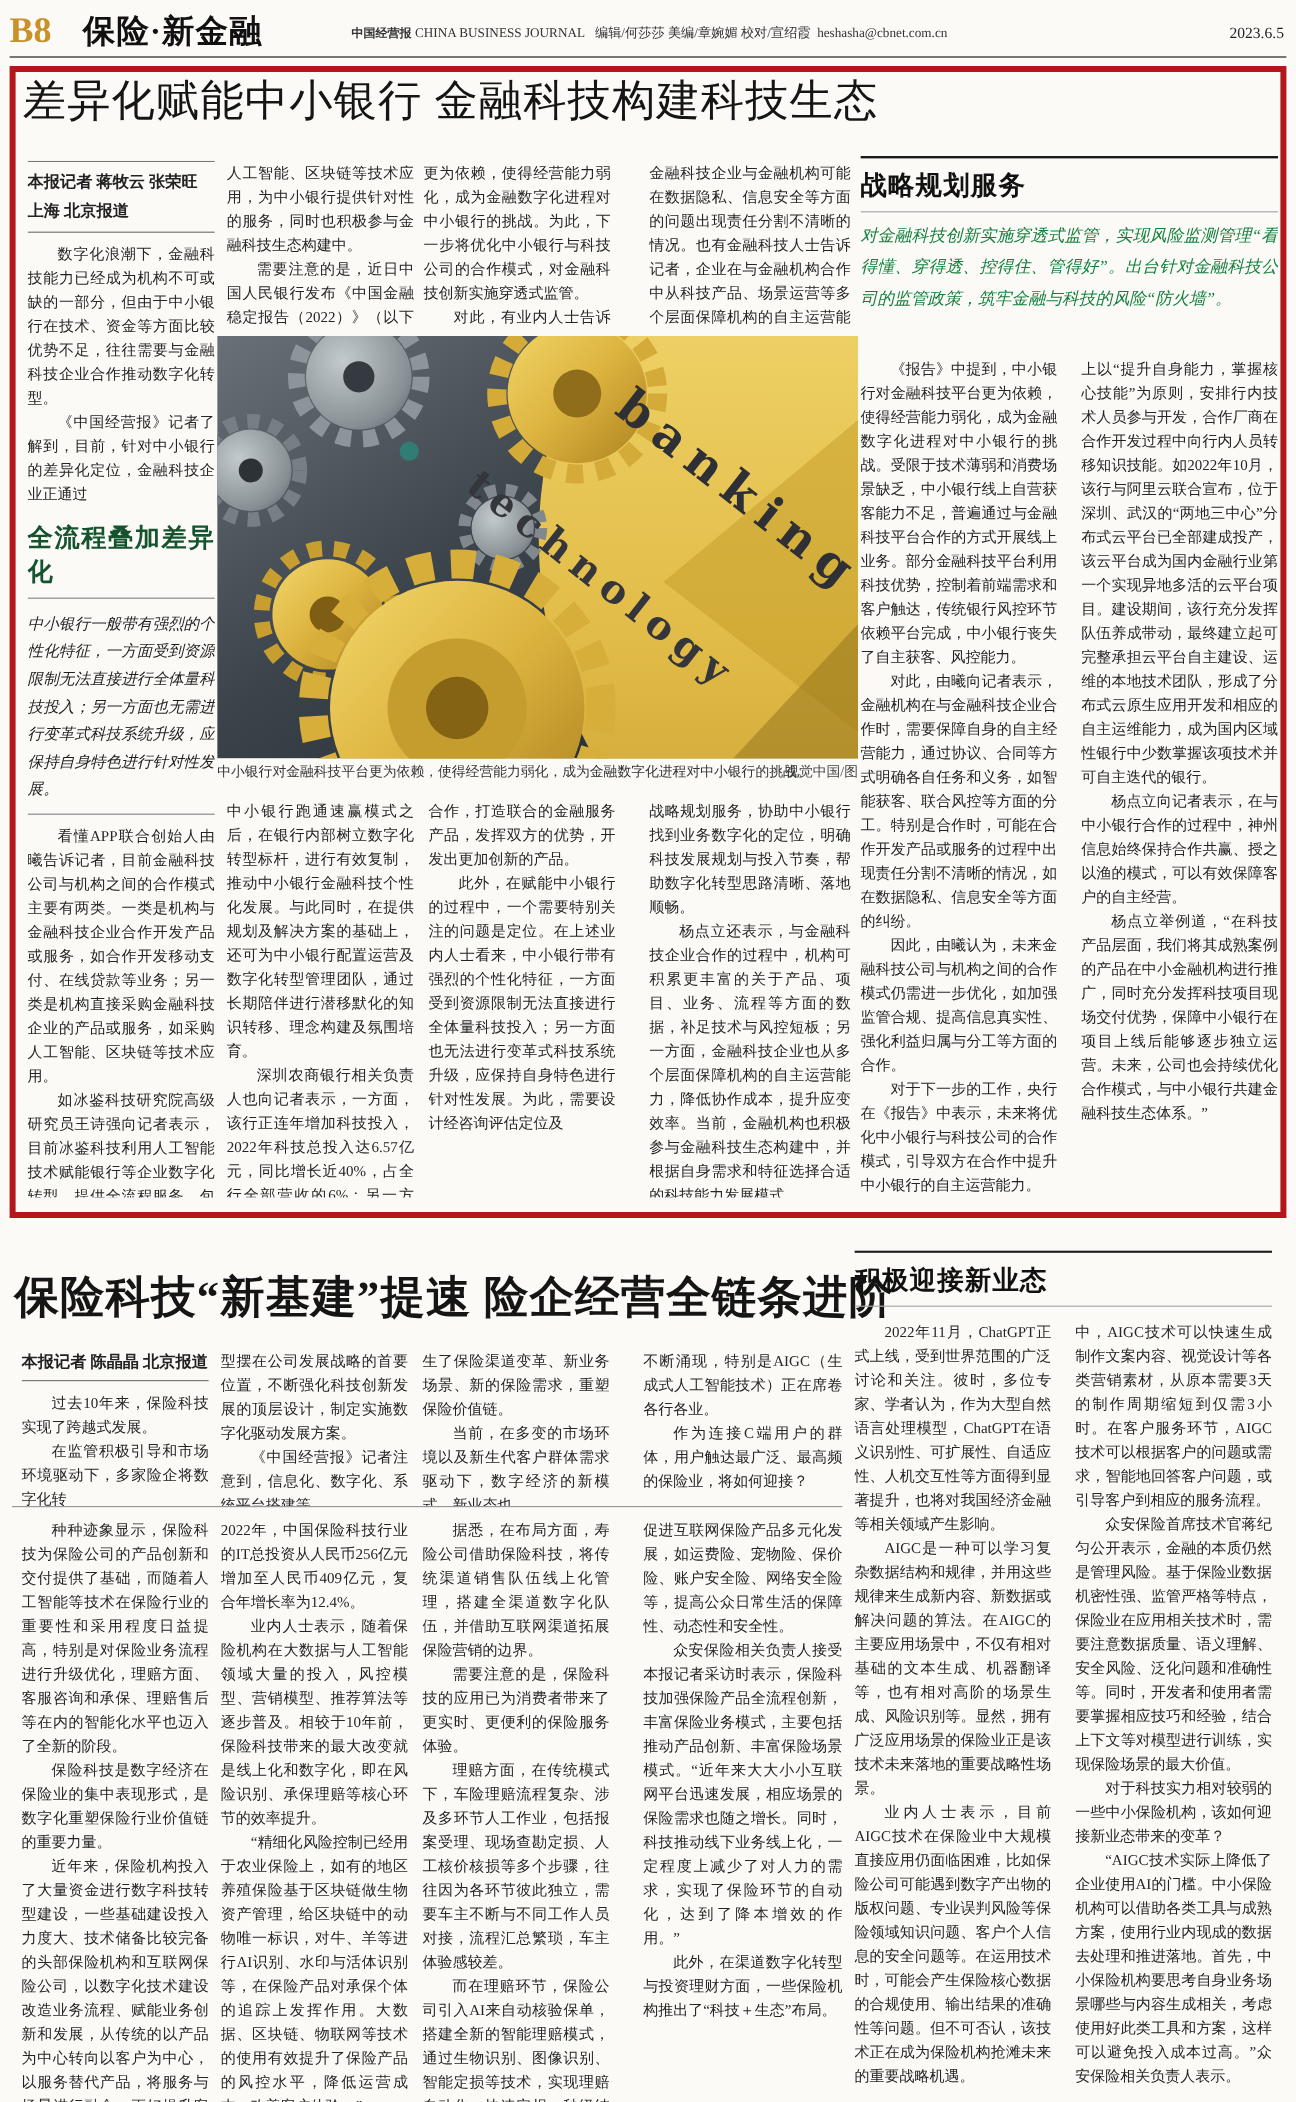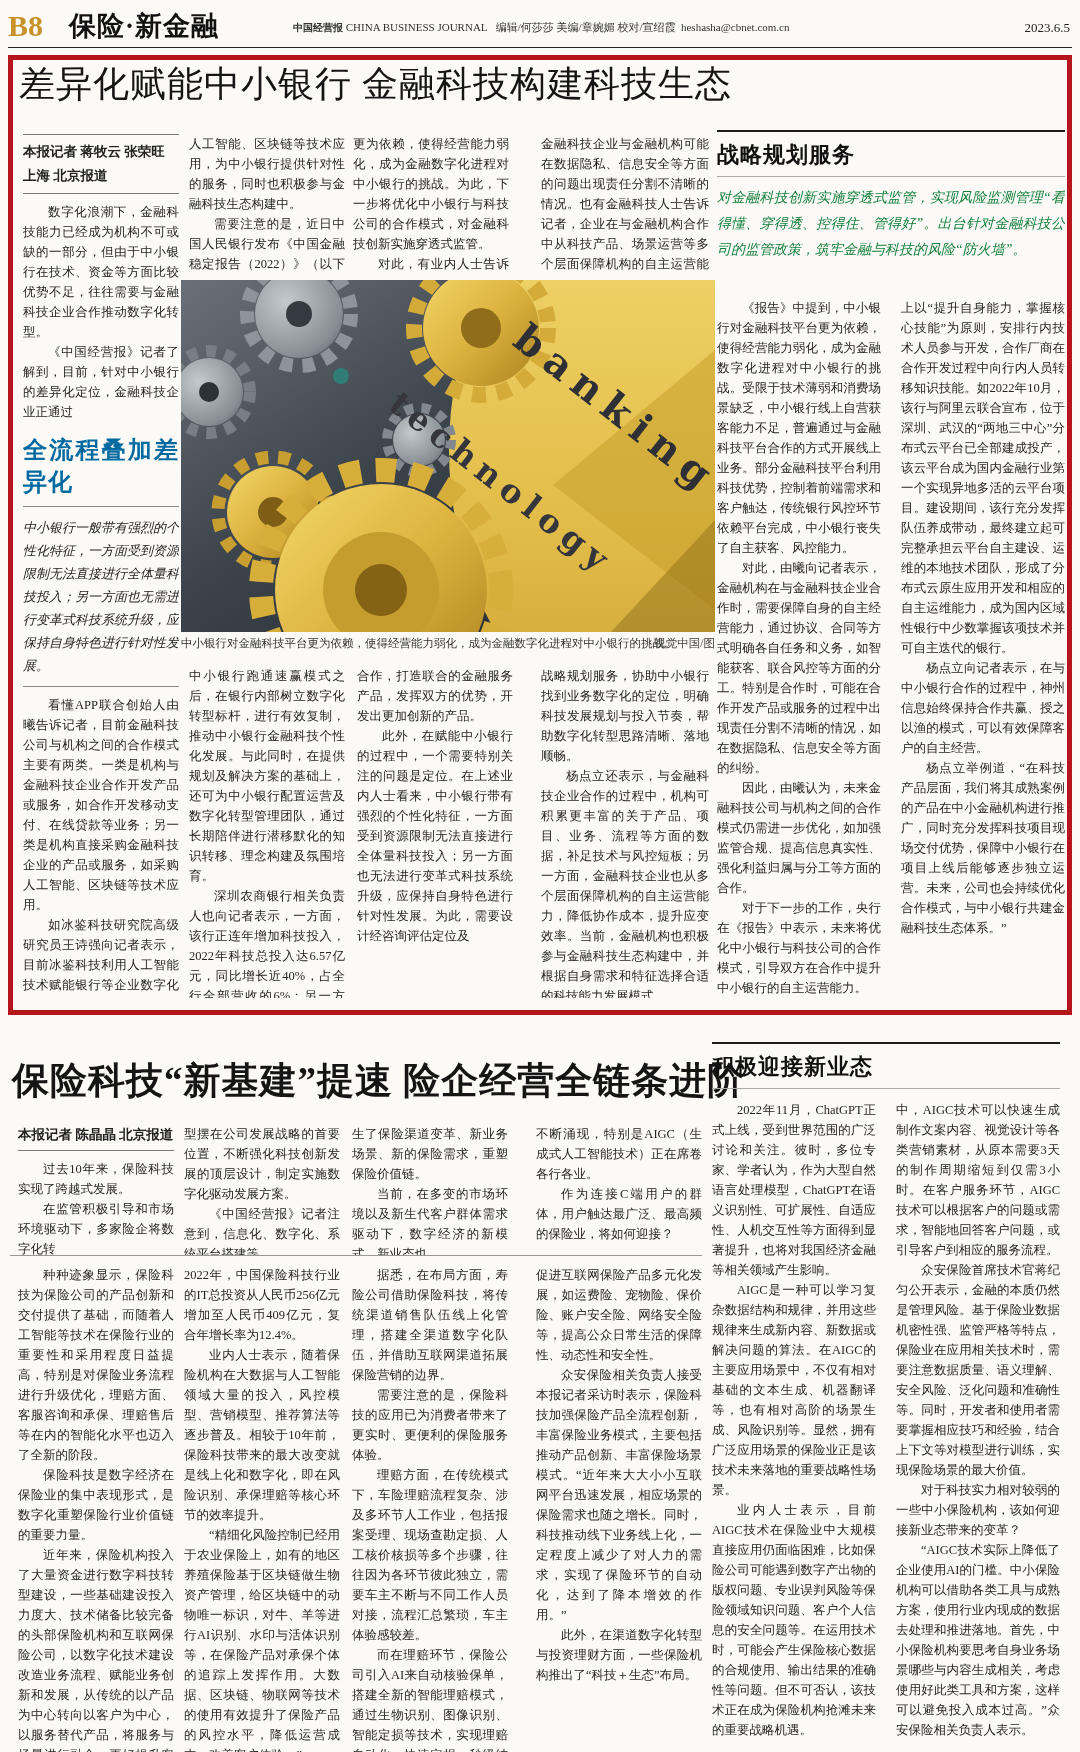--- a/index.html
+++ b/index.html
@@ -15,21 +15,21 @@
   #hdr .date{position:absolute;right:2px;top:12px;font-size:13px;color:#222;}
   #hdrline{position:absolute;left:8px;top:47px;width:1064px;border-top:1.5px solid #222;}
   
   #a1{position:absolute;left:8px;top:55px;width:1054px;height:950px;border:5px solid #b5161c;background:#fbfaf7;}
   #a1 .headline{position:absolute;left:6px;top:0px;width:1040px;font-size:36px;font-weight:normal;
        letter-spacing:1px;color:#151515;white-space:nowrap;}
   #a1main{position:absolute;left:10px;top:74px;width:692px;height:864px;}
   .col{position:absolute;overflow:hidden;text-align:justify;}
   .para{margin:0;text-indent:2em;font-size:12.5px;line-height:20px;color:#252525;}
   .para.cont{text-indent:0;}
-  .colsub{margin:12px 0 8px;font-size:24px;font-weight:bold;color:#0369a1;letter-spacing:1px;}
+  .colsub{margin:12px 0 8px;font-size:21px;font-weight:bold;color:#14532d;letter-spacing:1px;}
   .kaiti{margin:4px 0 8px;padding:9px 0;border-top:1px solid #8a8a8a;border-bottom:1px solid #8a8a8a;
          font-style:italic;font-size:13px;line-height:23px;color:#1e1e1e;}
   .byline{border-top:1px solid #777;border-bottom:1px solid #777;padding:5px 0;margin-bottom:8px;
           font-weight:bold;font-size:13.5px;line-height:24px;}
   
   #photo{position:absolute;left:158px;top:146px;width:534px;height:352px;}
   #photo svg{display:block;width:100%;height:100%;}
   #caption{position:absolute;left:158px;top:502px;width:534px;font-size:11.5px;color:#333;
            white-space:nowrap;overflow:hidden;}
   #caption .credit{float:right;color:#444;}

